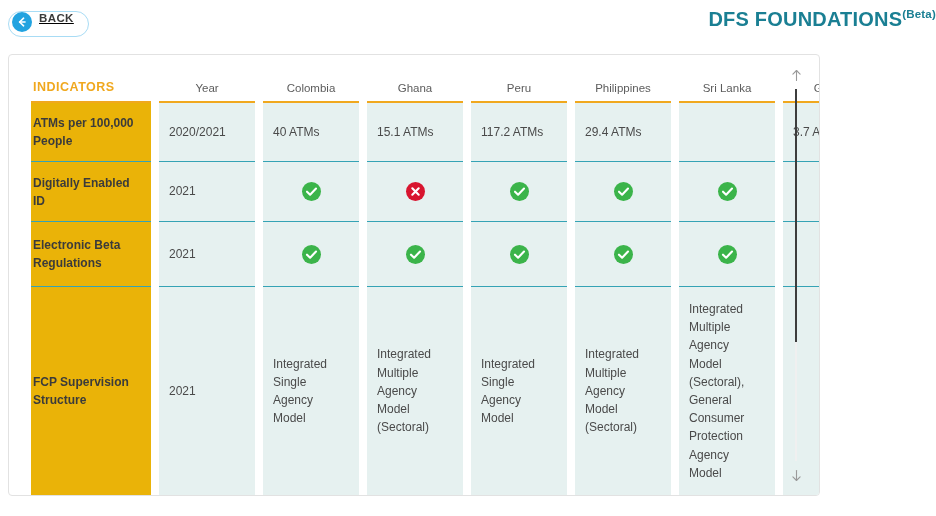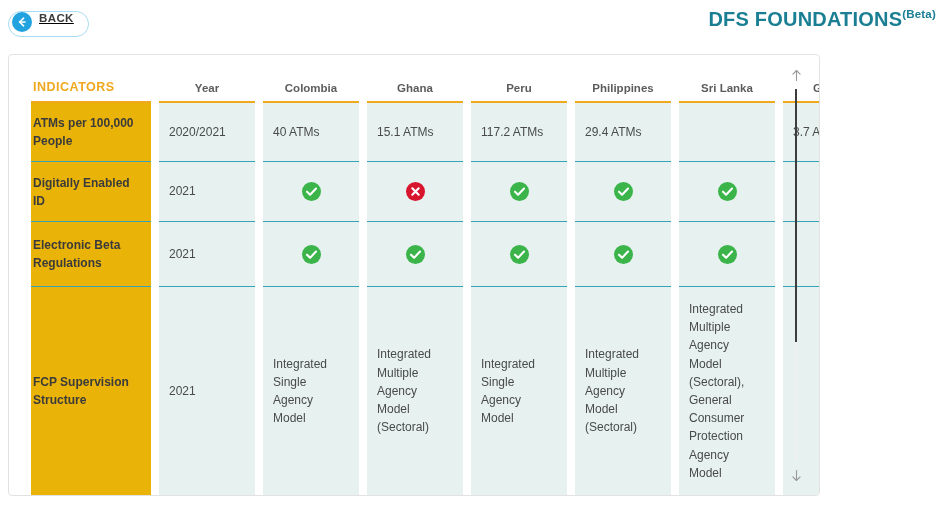--- a/index.html
+++ b/index.html
@@ -103,21 +103,21 @@
   }
 
   col.c-ind   { width: 120px; }
   col.c-col   { width: 96px; }
 
   
   thead th {
     padding: 0 0 7px 0;
     vertical-align: bottom;
     font-size: 11.5px;
-    font-weight: bold;
+    font-weight: normal;
     color: #5c5c5c;
     text-align: center;
     border-bottom: 2.5px solid #f0a81e;
     height: 30px;
   }
   thead th.ind-head {
     text-align: left;
     font-size: 12.5px;
     font-weight: bold;
     color: #f0a81e;

